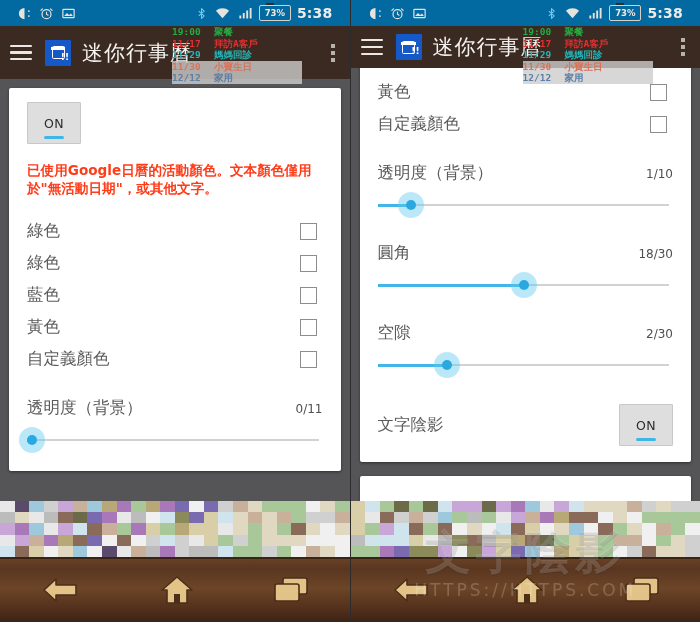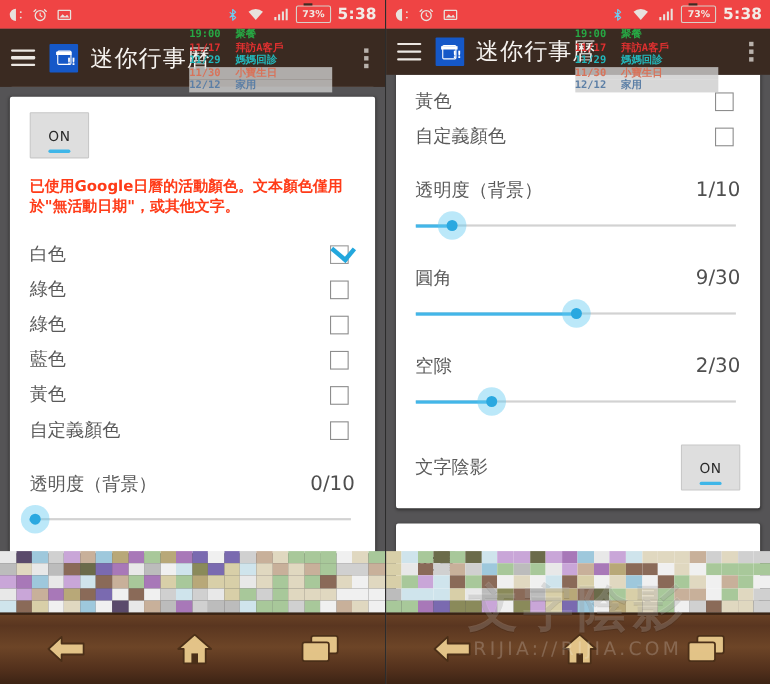--- a/index.html
+++ b/index.html
@@ -2,22 +2,22 @@
 <html><head>
 <meta charset="utf-8">
 <style>
   html,body{margin:0;padding:0;background:#4a4a4a;}
   body{width:700px;height:622px;overflow:hidden;font-family:"DejaVu Sans","Liberation Sans",sans-serif;}
   .screens{display:flex;width:700px;height:622px;}
   .phone{position:relative;width:350px;height:622px;overflow:hidden;background:#555456;}
   .phone.right{border-left:1px solid #2c2c2c;}
 
   
-  .statusbar{position:relative;height:26px;background:#ef4444;display:flex;align-items:center;
-             padding:0 7px;box-sizing:border-box;color:#e8e2dd;z-index:40;}
+  .statusbar{position:relative;height:26px;background:#0369a1;display:flex;align-items:center;
+             padding:0 17px;box-sizing:border-box;color:#e8e2dd;z-index:40;}
   .sb-left{display:flex;align-items:center;gap:7px;}
   .sb-right{margin-left:auto;display:flex;align-items:center;gap:6px;}
   .sb-ico{display:block;}
   .sb-time{font-size:14px;font-weight:bold;letter-spacing:.2px;color:#f2ece7;}
   .battpill{display:flex;align-items:center;justify-content:center;width:30px;height:14px;
             border:1.5px solid #d8cfc8;border-radius:2px;position:relative;}
   .battpill span{font-size:8.5px;font-weight:bold;color:#f0e9e3;line-height:1;}
   .battpill:before{content:"";position:absolute;top:-3px;left:6px;width:8px;height:2px;background:#3d2b22;}
 
   
@@ -64,21 +64,21 @@
   .cb{width:17px;height:17px;border:1.6px solid #8d8d8d;box-sizing:border-box;background:#fff;
       position:relative;cursor:pointer;margin-right:6px;}
   .cb.on{border-color:#9a9a9a;}
   .cb.on:after{content:"";position:absolute;left:2px;top:-4px;width:14px;height:11px;
                border-right:4px solid #23a7dd;border-bottom:4px solid #23a7dd;
                transform:rotate(40deg);}
 
   .slblock{margin-top:22px;}
   .slhead{display:flex;align-items:baseline;justify-content:space-between;}
   .slhead .lab{font-size:16.5px;color:#5a5a5a;}
-  .slhead .val{font-size:18px;color:#4f4f4f;}
+  .slhead .val{font-size:12px;color:#4f4f4f;}
   .slider{position:relative;height:30px;margin-top:6px;}
   .track{position:absolute;top:14px;left:0;right:4px;height:2px;background:#d2d2d2;}
   .fill{position:absolute;top:14px;left:0;height:2.6px;background:#43b6e8;}
   .halo{position:absolute;top:2px;width:26px;height:26px;border-radius:50%;background:rgba(92,200,240,.42);}
   .halo.grey{background:rgba(160,160,160,.34);}
   .thumb{position:absolute;top:10px;width:10px;height:10px;border-radius:50%;background:#2aa8e0;}
 
   
   .mosaic{position:absolute;left:0;right:0;bottom:65px;height:56px;overflow:hidden;z-index:45;
           display:grid;grid-template-columns:repeat(24,1fr);grid-template-rows:repeat(5,1fr);}
@@ -185,49 +185,45 @@
         <div class="row">
           <div class="toggle">
             <span>ON</span>
           </div>
         </div>
 
         <div class="warn">已使用Google日曆的活動顏色。文本顏色僅用於"無活動日期"，或其他文字。</div>
 
         <div id="colorListL">
             <div class="cbrow">
-              <div class="lab">白色</div>
-              <div class="cb on"></div>
+              <div class="lab">綠色</div>
+              <div class="cb"></div>
             </div>
             <div class="cbrow">
               <div class="lab">綠色</div>
               <div class="cb"></div>
             </div>
             <div class="cbrow">
-              <div class="lab">綠色</div>
-              <div class="cb"></div>
-            </div>
-            <div class="cbrow">
               <div class="lab">藍色</div>
               <div class="cb"></div>
             </div>
             <div class="cbrow">
               <div class="lab">黃色</div>
               <div class="cb"></div>
             </div>
             <div class="cbrow">
               <div class="lab">自定義顏色</div>
               <div class="cb"></div>
             </div>
           </div>
 
         <div class="slblock">
           <div class="slhead">
             <div class="lab">透明度（背景）</div>
-            <div class="val">0/10</div>
+            <div class="val">0/11</div>
           </div>
           <div class="slider" id="sliderL">
               <div class="track"></div>
               <div class="fill" style="width: 6px;"></div>
               <div class="halo" style="left: -8px;"></div>
               <div class="thumb" style="left: 0px;"></div>
             </div>
         </div>
       </div>
     </div>
@@ -467,21 +463,21 @@
               <div class="slider">
                 <div class="track"></div>
                 <div class="fill" style="width: 34.2px;"></div>
                 <div class="halo" style="left: 20.2px;"></div>
                 <div class="thumb" style="left: 28.2px;"></div>
               </div>
             </div>
             <div class="slblock">
               <div class="slhead">
                 <div class="lab">圓角</div>
-                <div class="val">9/30</div>
+                <div class="val">18/30</div>
               </div>
               <div class="slider">
                 <div class="track"></div>
                 <div class="fill" style="width: 147px;"></div>
                 <div class="halo" style="left: 133px;"></div>
                 <div class="thumb" style="left: 141px;"></div>
               </div>
             </div>
             <div class="slblock">
               <div class="slhead">
@@ -642,16 +638,16 @@
           <rect x="15" y="20" width="6" height="9" fill="#4a2f18"></rect>
         </svg>
       <svg class="nav-ico" width="40" height="30" viewBox="0 0 40 30">
           <rect x="12" y="3" width="24" height="16" rx="2" fill="#e8c98c" stroke="#4a2f18" stroke-width="1.6"></rect>
           <rect x="4" y="9" width="24" height="17" rx="2" fill="#e8c98c" stroke="#4a2f18" stroke-width="1.6"></rect>
         </svg>
     </div>
 
     <div class="wm">
       <div class="big">文字陰影</div>
-      <div class="small">RIJIA://RIJIA.COM</div>
+      <div class="small">HTTPS://HTTPS.COM</div>
     </div>
   </div>
 </div>
 
 </body></html>

